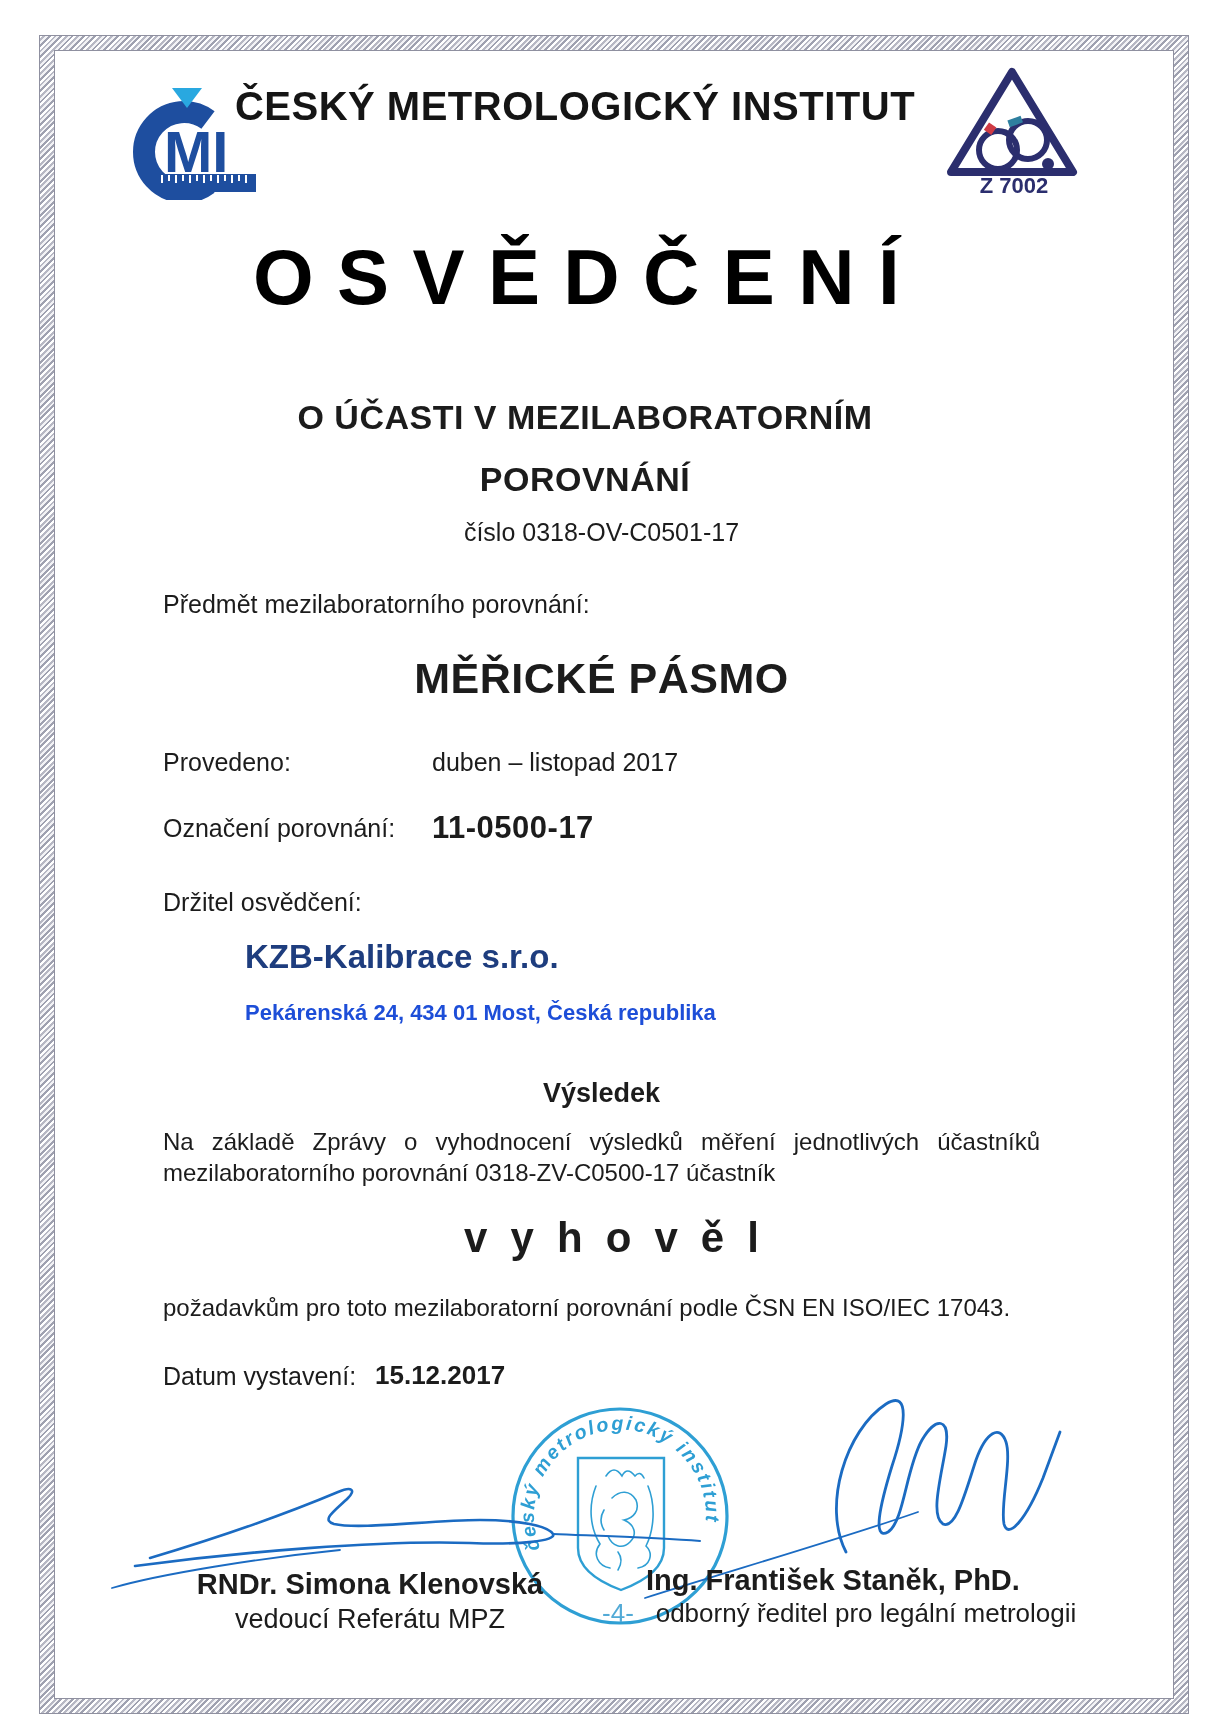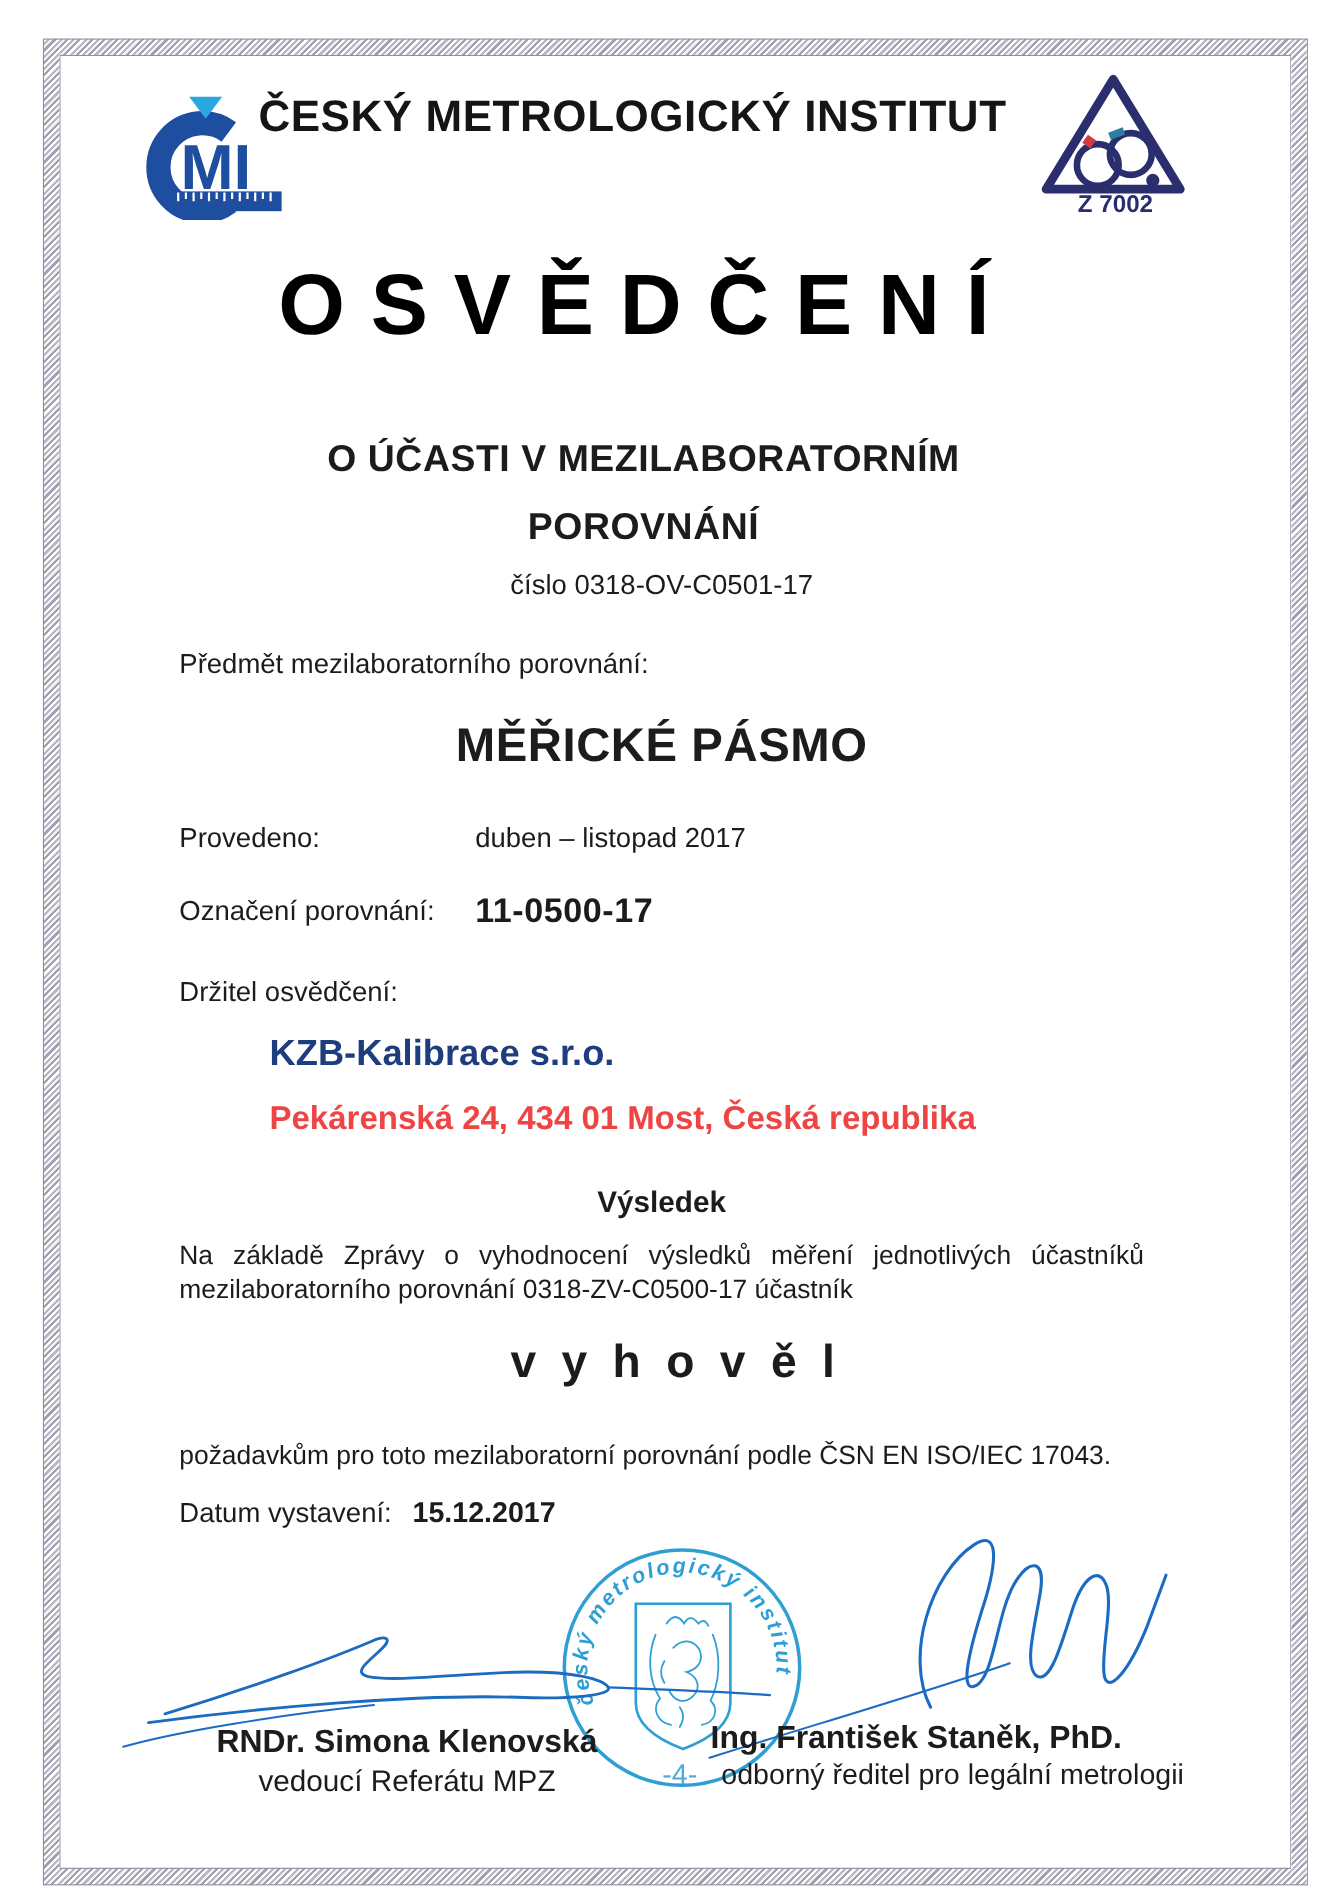--- a/index.html
+++ b/index.html
@@ -24,25 +24,25 @@
   .number-line{left:163px;top:518px;width:877px;font-size:25px;}
   .subject-label{left:163px;top:590px;font-size:25px;}
   .subject-value{left:163px;top:654px;width:877px;font-size:43px;font-weight:bold;letter-spacing:0.5px;}
   .row-label{left:163px;font-size:25px;}
   .row-value{left:432px;font-size:25px;}
   .r1{top:748px;}
   .r2l{top:814px;}
   .r2v{top:810px;font-size:31px;font-weight:bold;letter-spacing:0.5px;}
   .holder-label{left:163px;top:888px;font-size:25px;}
   .holder-name{left:245px;top:938px;font-size:33px;font-weight:bold;color:#1e3d7e;text-align:right;}
-  .holder-addr{left:245px;top:1000px;font-size:30px;font-weight:bold;color:#ef4444;}
+  .holder-addr{left:245px;top:1000px;font-size:22px;font-weight:bold;color:#1d4ed8;}
   .result-heading{left:163px;top:1078px;width:877px;font-size:27px;font-weight:bold;}
   .result-paragraph{left:163px;top:1126px;width:877px;font-size:24px;line-height:31px;text-align:justify;}
   .result-verdict{left:173px;top:1214px;width:877px;font-size:42px;font-weight:bold;letter-spacing:0.55em;text-indent:0.55em;}
-  .result-paragraph2{left:163px;top:1294px;font-size:24px;white-space:nowrap;margin-top:16px;}
+  .result-paragraph2{left:163px;top:1294px;font-size:24px;white-space:nowrap;}
   .issue-label{left:163px;top:1362px;font-size:25px;}
   .issue-value{left:375px;top:1360px;font-size:26px;font-weight:bold;}
   .sign-name-l{position:absolute;left:140px;top:1568px;width:460px;text-align:center;font-size:29px;font-weight:bold;}
   .sign-title-l{position:absolute;left:140px;top:1604px;width:460px;text-align:center;font-size:27px;}
   .sign-name-r{position:absolute;left:646px;top:1564px;width:440px;font-size:29px;font-weight:bold;}
   .sign-title-r{position:absolute;left:646px;top:1598px;width:440px;text-align:center;font-size:26px;}
   .cmi-logo{left:120px;top:86px;width:142px;height:114px;}
   .zmark{left:942px;top:66px;width:140px;height:130px;}
   .sig-stamp-layer{left:0;top:1380px;width:1205px;height:338px;}
 </style>

